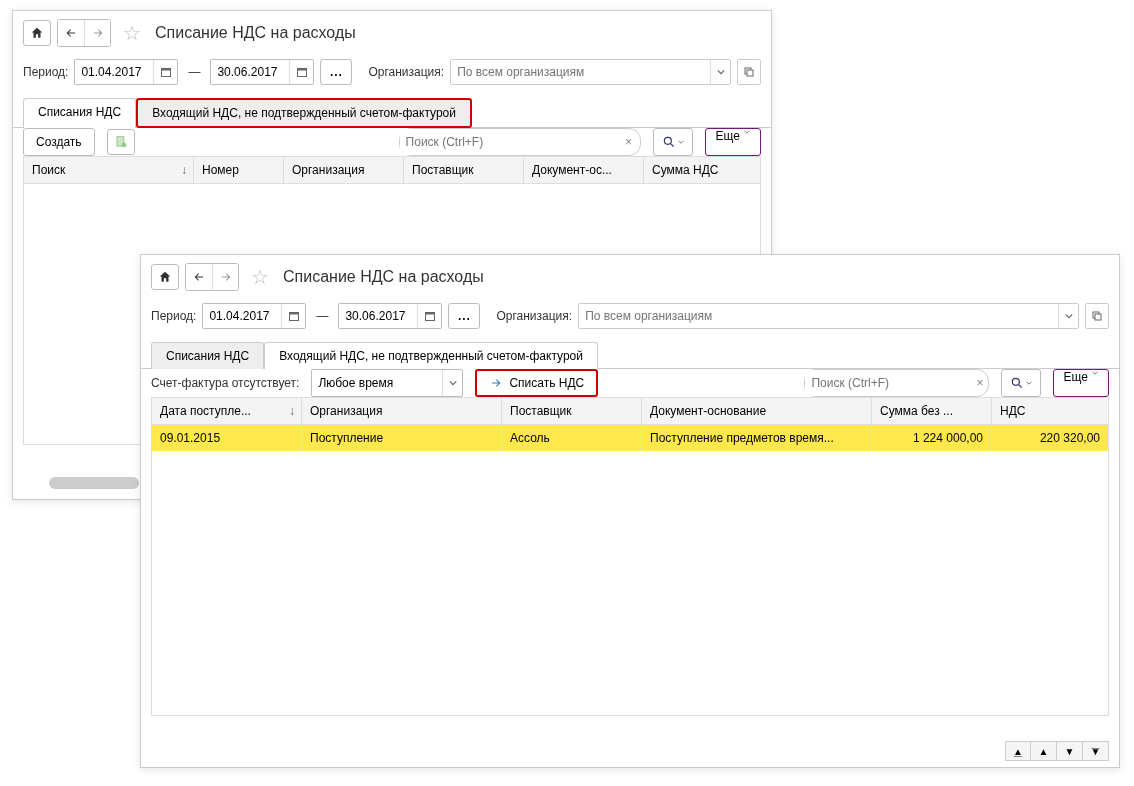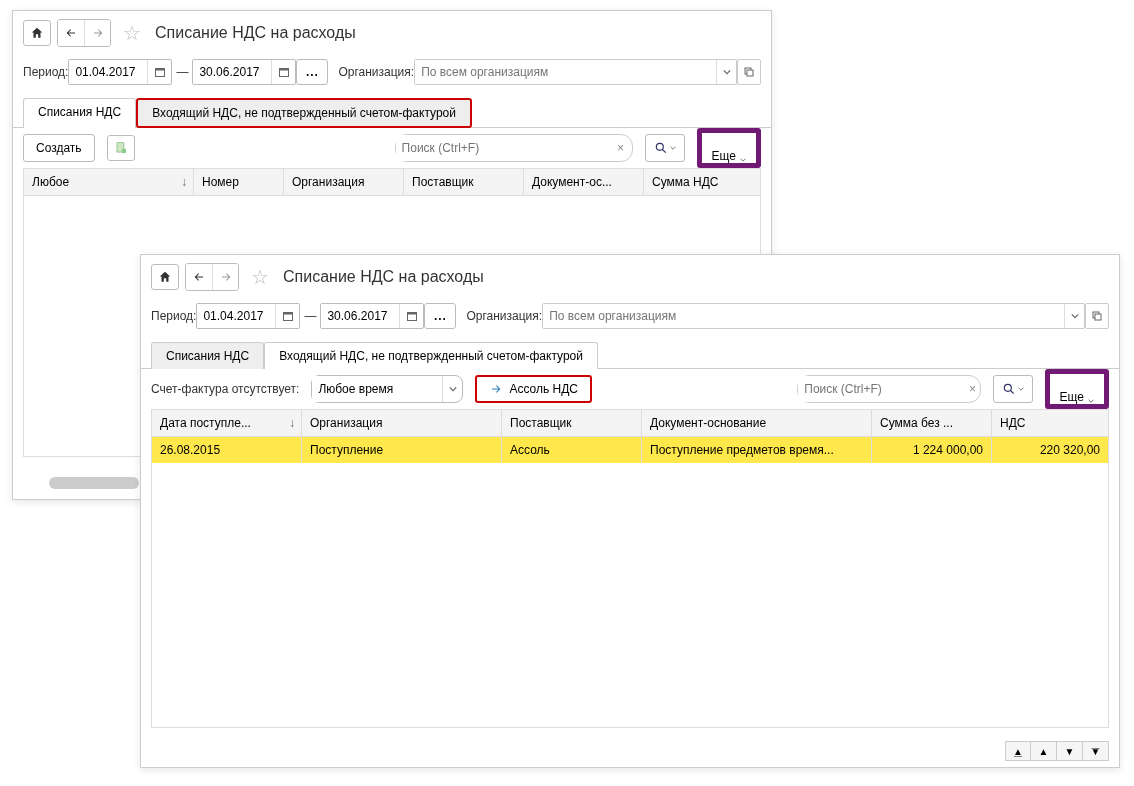--- a/index.html
+++ b/index.html
@@ -7,52 +7,52 @@
   .window { position: absolute; background: #fff; border: 1px solid #ccc; box-shadow: 0 2px 8px rgba(0,0,0,0.1); }
   .win1 { left: 12px; top: 10px; width: 760px; height: 490px; }
   .win2 { left: 140px; top: 254px; width: 980px; height: 514px; }
   .header-row { display:flex; align-items:center; padding: 8px 10px; gap: 6px; }
   .icon-btn { display:inline-flex; align-items:center; justify-content:center; width:28px; height:26px; border:1px solid #bbb; border-radius:3px; background:#fff; cursor:pointer; }
   .nav-group { display:inline-flex; border:1px solid #bbb; border-radius:3px; overflow:hidden; }
   .nav-group .nav-half { width:26px; height:26px; display:flex; align-items:center; justify-content:center; background:#fff; cursor:pointer; }
   .nav-group .nav-half + .nav-half { border-left:1px solid #ddd; }
   .title { font-size:16px; font-weight:normal; color:#333; margin-left:6px; }
   .star { width:22px; height:22px; display:inline-flex; align-items:center; justify-content:center; color:#bbb; font-size:20px; margin-left:4px; cursor:pointer; }
-  .filter-row { display:flex; align-items:center; padding: 4px 10px; }
+  .filter-row { display:flex; align-items:center; padding: 4px 10px; gap:6px; }
   .label { color:#333; }
   .date-input { display:flex; align-items:center; border:1px solid #bbb; border-radius:2px; height:26px; }
   .date-input input { border:none; outline:none; width:78px; padding:0 6px; height:24px; }
   .date-input .cal-btn { width:24px; height:100%; border-left:1px solid #ddd; display:flex; align-items:center; justify-content:center; cursor:pointer; }
   .dash { margin:0 4px; color:#333; }
   .more-btn { width:32px; height:26px; border:1px solid #bbb; border-radius:3px; display:flex; align-items:center; justify-content:center; cursor:pointer; font-weight:bold; letter-spacing:1px; }
   .org-input { display:flex; align-items:center; border:1px solid #ccc; border-radius:2px; height:26px; flex:1; }
   .org-input input { border:none; outline:none; flex:1; padding:0 6px; height:24px; color:#999; }
   .org-dd { width:20px; height:100%; border-left:1px solid #ddd; display:flex; align-items:center; justify-content:center; cursor:pointer; }
   .ext-btn { width:24px; height:26px; border:1px solid #ccc; border-radius:2px; display:flex; align-items:center; justify-content:center; cursor:pointer; }
   .tabs { display:flex; padding:8px 10px 0 10px; gap:0; }
   .tab { padding:6px 14px; border:1px solid #ccc; border-bottom:none; border-radius:3px 3px 0 0; background:#fff; cursor:pointer; position:relative; top:1px; }
   .tab.inactive { background:#eee; }
   .toolbar { display:flex; align-items:center; gap:12px; padding: 0 10px; border-top:1px solid #ccc; }
   .btn { height:28px; padding:0 12px; border:1px solid #bbb; border-radius:3px; background:#fff; display:inline-flex; align-items:center; gap:6px; cursor:pointer; }
   .search-box { display:flex; align-items:center; border:1px solid #ccc; border-radius:12px; height:28px; flex:1; min-width:180px; }
   .search-box input { border:none; outline:none; flex:1; padding:0 6px; height:26px; }
   .search-box .clear { width:22px; display:flex; align-items:center; justify-content:center; cursor:pointer; color:#888; }
   .search-btn { height:28px; width:40px; border:1px solid #bbb; border-radius:3px; display:flex; align-items:center; justify-content:center; cursor:pointer; gap:2px; }
-  .more-menu { height:40px; padding:0 10px; border:5px solid #701a75; border-radius:3px; display:flex; align-items:flex-end; gap:4px; cursor:pointer; }
+  .more-menu { height:28px; padding:0 10px; border:1px solid #701a75; border-radius:3px; display:flex; align-items:flex-start; gap:4px; cursor:pointer; }
   .table { margin:0 10px; border:1px solid #ddd; }
   .th-row { display:flex; background:#f4f4f4; border-bottom:1px solid #ddd; }
   .th { padding:6px 8px; border-right:1px solid #ddd; position:relative; }
   .th:last-child { border-right:none; }
   .sort-arrow { position:absolute; right:6px; top:50%; transform:translateY(-50%); color:#666; }
   .tbody { min-height:30px; }
   .row { display:flex; }
   .row.selected { background:#ffe84b; }
   .cell { padding:6px 8px; border-right:1px solid #ddd; overflow:hidden; white-space:nowrap; text-overflow:ellipsis; }
   .cell:last-child { border-right:none; }
-  .select-wrap { display:flex; align-items:center; border:1px solid #bbb; border-radius:8px; height:28px; }
+  .select-wrap { display:flex; align-items:center; border:1px solid #bbb; border-radius:2px; height:28px; }
   .select-wrap input { border:none; outline:none; flex:1; padding:0 6px; height:26px; width:130px; }
   .right-align { text-align:right; }
   .scroll-btns { position:absolute; bottom:6px; right:10px; display:flex; gap:0; }
   .sb { width:26px; height:20px; border:1px solid #ccc; display:flex; align-items:center; justify-content:center; cursor:pointer; background:#f5f5f5; font-size:10px; }
   .sb + .sb { border-left:none; }
   .hscroll { position:absolute; bottom:10px; left:36px; right:640px; height:12px; }
   .hscroll .thumb { width:90px; height:100%; background:#ccc; border-radius:6px; }
   svg { display:block; }
   .red-box { border:2px solid #c00; border-radius:3px; }
 </style>
@@ -151,21 +151,21 @@
     <div class="more-menu">
       <span>Еще</span>
       <svg width="6" height="6" viewBox="0 0 10 10">
           <path d="M1 3l4 4 4-4" fill="none" stroke="#666" stroke-width="1.5"></path>
         </svg>
     </div>
   </div>
 
   <div class="table">
     <div class="th-row">
-      <div class="th" style="width:170px"><span>Любое</span><span class="sort-arrow">↓</span></div>
+      <div class="th" style="width:170px"><span>Поиск</span><span class="sort-arrow">↓</span></div>
       <div class="th" style="width:90px">Номер</div>
       <div class="th" style="width:120px">Организация</div>
       <div class="th" style="width:120px">Поставщик</div>
       <div class="th" style="width:120px">Документ-ос...</div>
       <div class="th" style="flex:1">Сумма НДС</div>
     </div>
     <div class="tbody" style="height:260px"></div>
   </div>
 
   <div class="hscroll">
@@ -247,21 +247,21 @@
       <div class="org-dd">
           <svg width="8" height="8" viewBox="0 0 10 10">
             <path d="M1 3l4 4 4-4" fill="none" stroke="#666" stroke-width="1.5"></path>
           </svg>
         </div>
     </div>
     <div class="btn red-box">
       <svg width="14" height="12" viewBox="0 0 24 24">
           <path fill="#2a7ab8" d="M4 11h13l-5-5 1.4-1.4L20.8 12l-7.4 7.4L12 18l5-5H4z"></path>
         </svg>
-      <span>Ассоль НДС</span>
+      <span>Списать НДС</span>
     </div>
     <div style="flex:1"></div>
     <div class="search-box" style="max-width:260px">
       <input placeholder="Поиск (Ctrl+F)" style="">
       <div class="clear">×</div>
     </div>
     <div class="search-btn">
       <svg width="14" height="14" viewBox="0 0 24 24">
           <circle cx="10" cy="10" r="6" fill="none" stroke="#336" stroke-width="2"></circle>
           <path d="M15 15l5 5" stroke="#336" stroke-width="2"></path>
@@ -282,21 +282,21 @@
     <div class="th-row">
       <div class="th" style="width:150px"><span>Дата поступле...</span><span class="sort-arrow">↓</span></div>
       <div class="th" style="width:200px">Организация</div>
       <div class="th" style="width:140px">Поставщик</div>
       <div class="th" style="width:230px">Документ-основание</div>
       <div class="th" style="width:120px">Сумма без ...</div>
       <div class="th" style="flex:1">НДС</div>
     </div>
     <div class="tbody" style="height:290px">
       <div class="row selected">
-        <div class="cell" style="width:150px">26.08.2015</div>
+        <div class="cell" style="width:150px">09.01.2015</div>
         <div class="cell" style="width:200px">Поступление</div>
         <div class="cell" style="width:140px">Ассоль</div>
         <div class="cell" style="width:230px">Поступление предметов время...</div>
         <div class="cell right-align" style="width:120px">1 224 000,00</div>
         <div class="cell right-align" style="flex:1">220 320,00</div>
       </div>
     </div>
   </div>
 
   <div class="scroll-btns">

